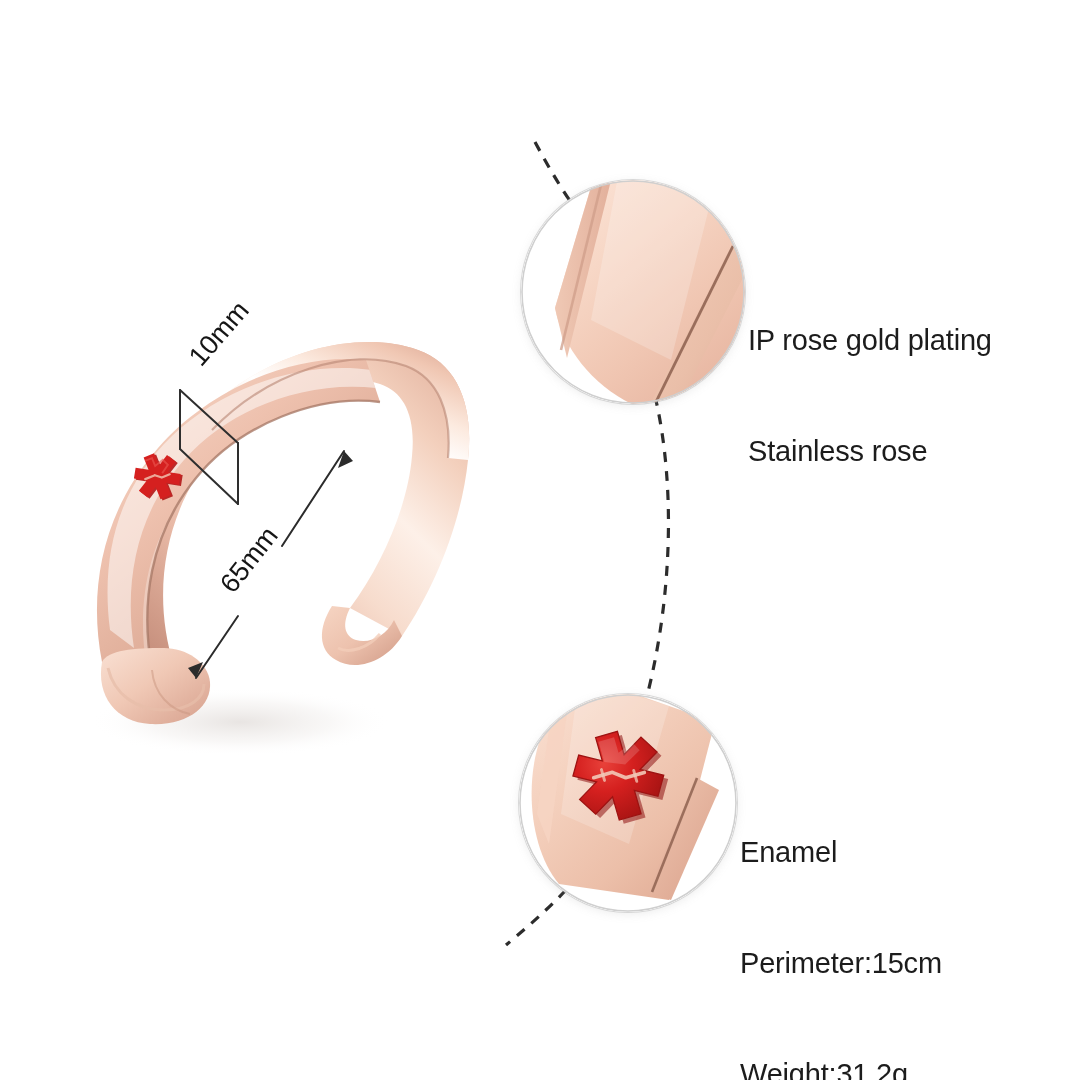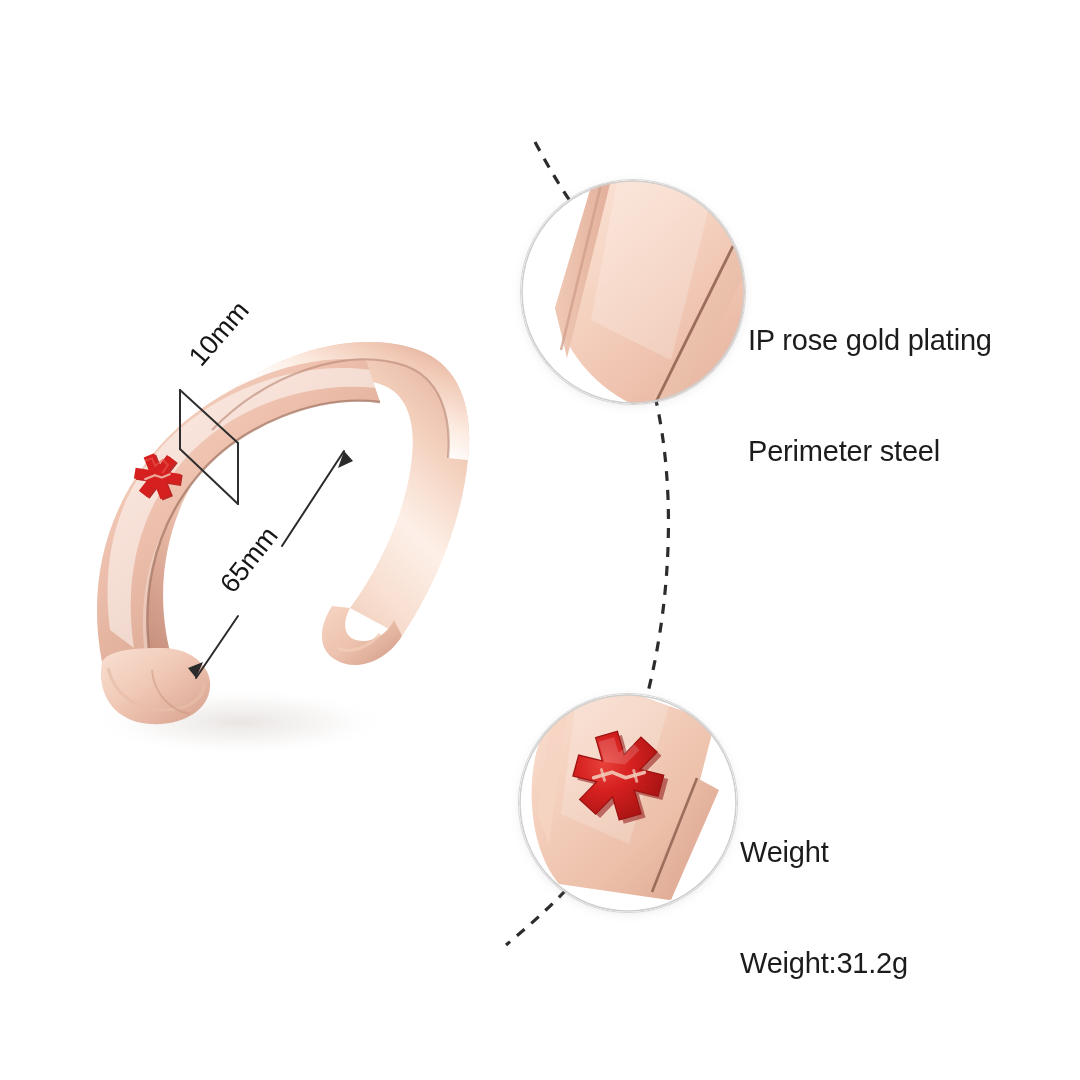--- a/index.html
+++ b/index.html
@@ -297,21 +297,21 @@
         <path d="M 212,66 L 131,230" fill="none" stroke="#8c5f4e" stroke-width="2.8" opacity="0.85"></path>
 
         <path d="M 100,-20 L 200,-20 L 150,180 L 70,140 Z" fill="#ffffff" opacity="0.22"></path>
       </g>
       <circle cx="112" cy="112" r="111" fill="none" stroke="#cfcfcf" stroke-width="1.6"></circle>
     </svg>
   </div>
 
   <div class="callout-text" id="callout-top-text">
     <span class="callout-line">IP rose gold plating</span>
-    <span class="callout-line">Perimeter steel</span>
+    <span class="callout-line">Stainless rose</span>
   </div>
 
   <div class="zoom-bubble" id="bubble-bottom">
     <svg class="bubble-svg" viewBox="0 0 218 218">
       <defs>
         <linearGradient id="zeFace" x1="0.1" y1="0" x2="0.9" y2="1">
           <stop offset="0%" stop-color="#fae0d2"></stop>
           <stop offset="35%" stop-color="#f4d0bd"></stop>
           <stop offset="70%" stop-color="#ecbfa9"></stop>
           <stop offset="100%" stop-color="#dfa992"></stop>
@@ -353,17 +353,18 @@
           <path d="M -9,-8 L -9,-1 M 10,-2 L 10,5" fill="none" stroke="#f2c9b8" stroke-width="1.8" stroke-linecap="round" opacity="0.75"></path>
 
           <path d="M -6,-25 L 4,-25 L 4,-15 L 14,-19 L 17,-13 L 6,-7 L -6,-12 Z" fill="#ffffff" opacity="0.16"></path>
         </g>
       </g>
       <circle cx="109" cy="109" r="108" fill="none" stroke="#cfcfcf" stroke-width="1.6"></circle>
     </svg>
   </div>
 
   <div class="callout-text" id="callout-bottom-text">
-    <span class="callout-line">Weight</span>
+    <span class="callout-line">Enamel</span>
+    <span class="callout-line">Perimeter:15cm</span>
     <span class="callout-line">Weight:31.2g</span>
   </div>
 
 </div>
 
 </body></html>

